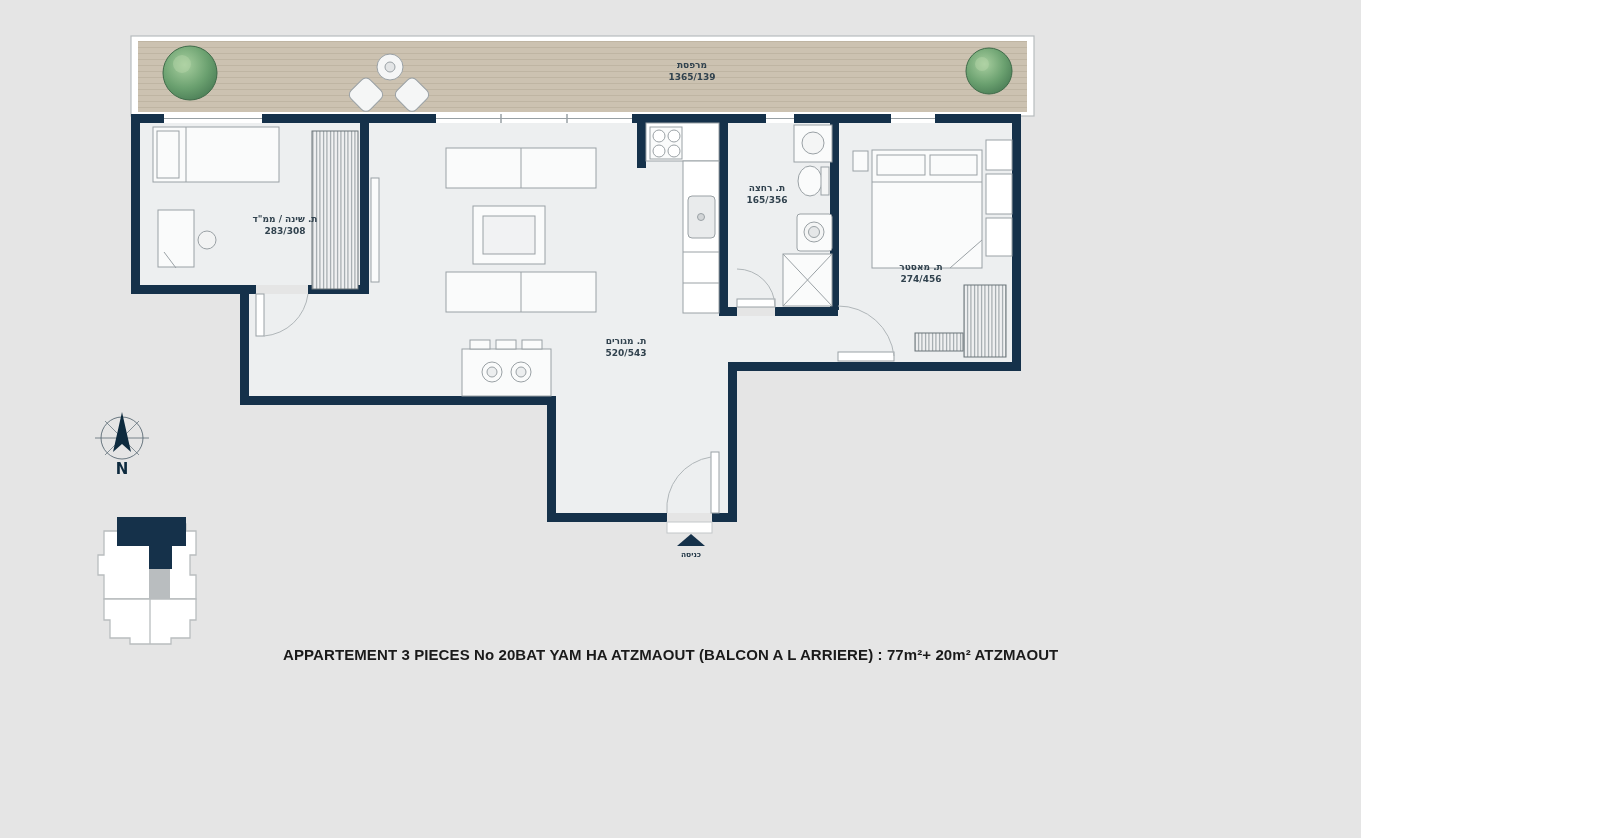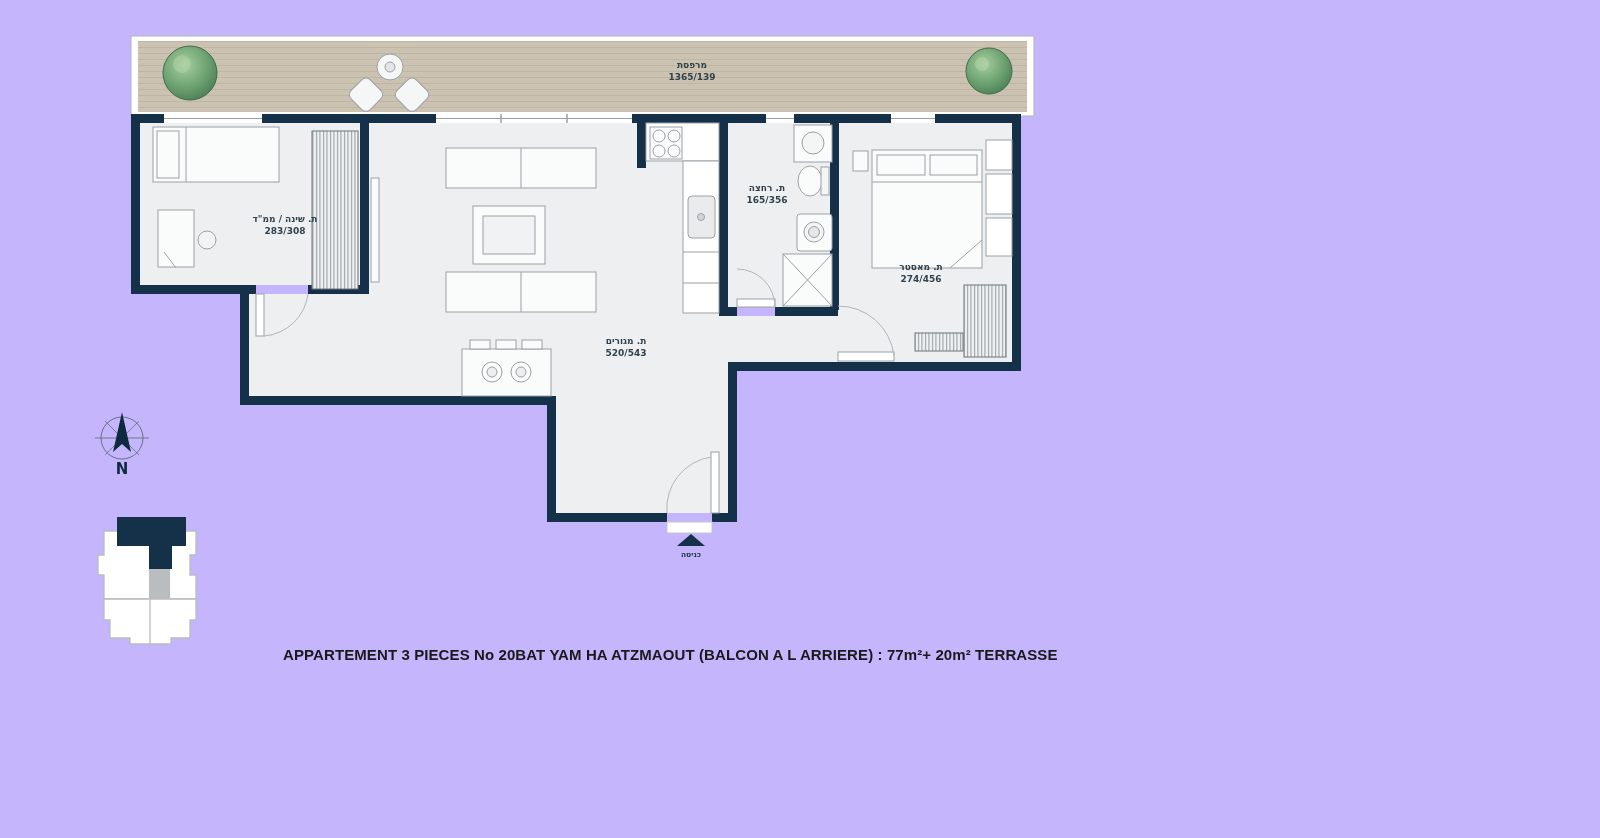--- a/index.html
+++ b/index.html
@@ -1,16 +1,16 @@
 <!DOCTYPE html>
 <html><head>
 <meta charset="utf-8">
 <style>
   html,body{margin:0;padding:0;background:#fff;}
-  .stage{position:relative;width:1600px;height:838px;background:#c4b5fd;overflow:hidden;
+  .stage{position:relative;width:1361px;height:838px;background:#e5e5e5;overflow:hidden;
          font-family:"DejaVu Sans",sans-serif;}
   .plan-svg{position:absolute;left:0;top:0;}
   .title-line{position:absolute;left:283px;top:646px;white-space:nowrap;
               font-family:"Liberation Sans",sans-serif;font-weight:bold;
               font-size:15px;color:#1a1a1a;letter-spacing:0.1px;}
   .title-line .u{text-decoration-thickness:1.5px;text-underline-offset:3px;}
   text{font-family:"DejaVu Sans",sans-serif;}
   .room-label{font-size:9px;font-weight:bold;fill:#31424e;}
   .tiny-label{font-size:7.5px;font-weight:bold;fill:#223747;}
   .north-label{font-size:15px;font-weight:bold;fill:#0d2a3e;}
@@ -227,16 +227,16 @@
       <path d="M104,531 L118,531 L118,524 L186,524 L186,531 L196,531 L196,555 L190,555 L190,575 L196,575 L196,599 L104,599 L104,575 L98,575 L98,555 L104,555 Z" fill="#ffffff" stroke="#b9bdbf" stroke-width="1.3"></path>
       <path d="M104,599 L196,599 L196,620 L190,620 L190,638 L171,638 L171,644 L130,644 L130,638 L110,638 L110,620 L104,620 Z" fill="#ffffff" stroke="#b9bdbf" stroke-width="1.3"></path>
       <line x1="150" y1="599" x2="150" y2="644" stroke="#b9bdbf" stroke-width="1.3"></line>
       <path d="M117,517 L186,517 L186,546 L172,546 L172,569 L149,569 L149,546 L117,546 Z" fill="#15314a"></path>
       <rect x="149" y="569" width="21" height="30" fill="#b9bdbf"></rect>
     </g>
   </g>
 </svg>
 
 <div class="title-line">
-  <span class="u">APPARTEMENT 3 PIECES No 20BAT YAM HA ATZMAOUT (BALCON A L ARRIERE) : </span><span>77m²+ 20m² TERRASSE</span>
+  <span class="u">APPARTEMENT 3 PIECES No 20BAT YAM HA ATZMAOUT (BALCON A L ARRIERE) : </span><span>77m²+ 20m² ATZMAOUT</span>
 </div>
 
 </div>
 
 </body></html>

